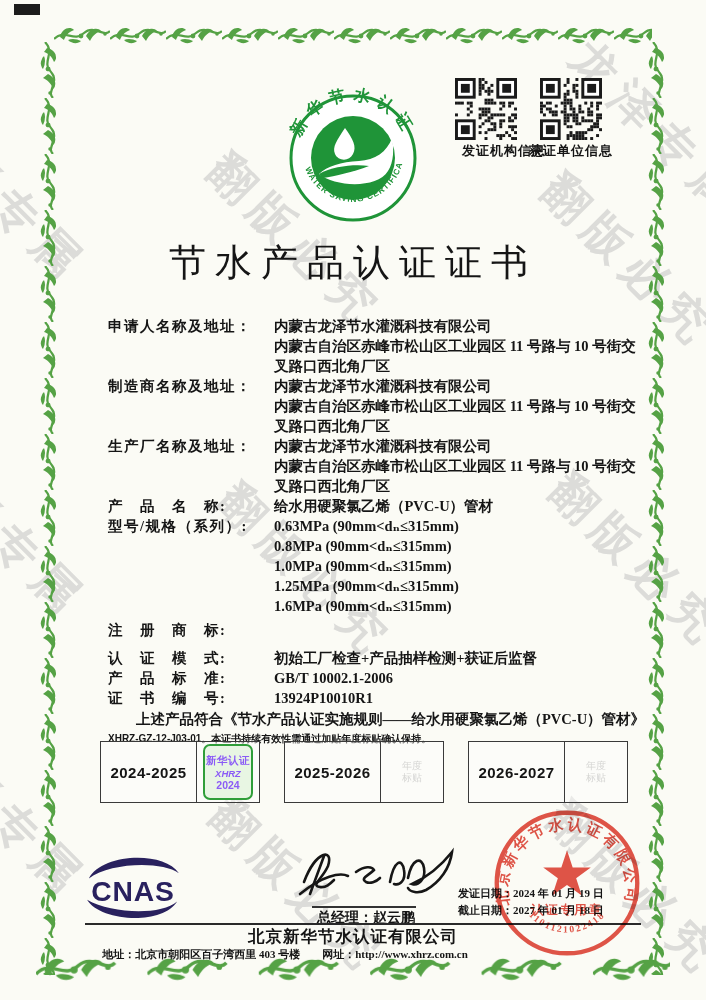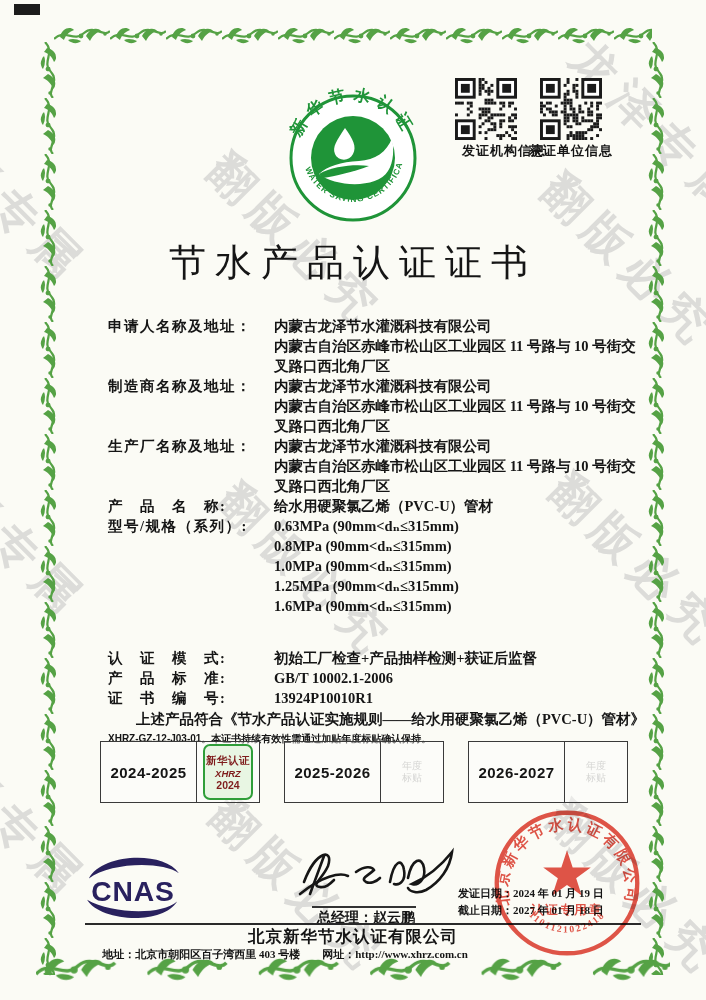--- a/index.html
+++ b/index.html
@@ -31,21 +31,21 @@
   .stmt{margin-top:2px;font-size:14.5px;font-weight:700;}
   .stmt .l1{line-height:19px;text-indent:28px;white-space:nowrap;}
   .stmt .l2{line-height:19px;white-space:nowrap;font-family:"Liberation Sans",sans-serif;font-size:10px;}
   
   .boxes{position:absolute;left:100px;top:741px;width:528px;display:flex;justify-content:space-between;}
   .vbox{width:158px;height:60px;border:1.5px solid #3a3a3a;display:flex;background:rgba(255,255,255,.4);}
   .vbox .cell-year{flex:1;display:flex;align-items:center;justify-content:center;
                    font-size:15px;font-weight:700;letter-spacing:.5px;font-family:"Liberation Sans",sans-serif;}
   .vbox .cell-stk{width:62px;border-left:1.5px solid #3a3a3a;display:flex;align-items:center;justify-content:center;}
   .sticker{width:46px;height:52px;border:2px solid #2f9e39;border-radius:7px;background:#e8f6e3;
-           display:flex;flex-direction:column;align-items:center;justify-content:center;color:#7f1d1d;
+           display:flex;flex-direction:column;align-items:center;justify-content:center;color:#8b5cf6;
            font-family:"Liberation Sans",sans-serif;text-align:center;}
   .sticker .s1{font-size:10.5px;font-weight:700;letter-spacing:.5px;}
   .sticker .s2{font-size:9.5px;font-style:italic;font-weight:700;}
   .sticker .s3{font-size:10.5px;font-weight:700;}
   .ph{color:#d5d5d3;font-size:10px;line-height:12px;text-align:center;font-family:"Liberation Sans",sans-serif;}
   
   .cnas-lines{position:absolute;left:192px;top:861px;font-family:"Liberation Sans",sans-serif;
               font-size:11px;font-weight:700;line-height:15px;}
   .sig-line{position:absolute;left:312px;top:906px;width:104px;height:1.5px;background:#333;}
   .manager{position:absolute;left:296px;top:909px;width:140px;text-align:center;font-size:14px;font-weight:700;}
@@ -406,20 +406,21 @@
       <div class="lbl">型号/规格（系列）:</div>
       <div class="val">
         <div class="vline">0.63MPa (90mm&lt;dₙ≤315mm)</div>
         <div class="vline">0.8MPa (90mm&lt;dₙ≤315mm)</div>
         <div class="vline">1.0MPa (90mm&lt;dₙ≤315mm)</div>
         <div class="vline">1.25MPa (90mm&lt;dₙ≤315mm)</div>
         <div class="vline">1.6MPa (90mm&lt;dₙ≤315mm)</div>
       </div>
     </div>
     <div class="row row-empty">
+      <div class="lbl">注　册　商　标:</div>
       <div class="val"></div>
     </div>
     <div class="row mt8">
       <div class="lbl">认　证　模　式:</div>
       <div class="val">
           <div class="vline">初始工厂检查+产品抽样检测+获证后监督</div>
         </div>
     </div>
     <div class="row">
       <div class="lbl">产　品　标　准:</div>

